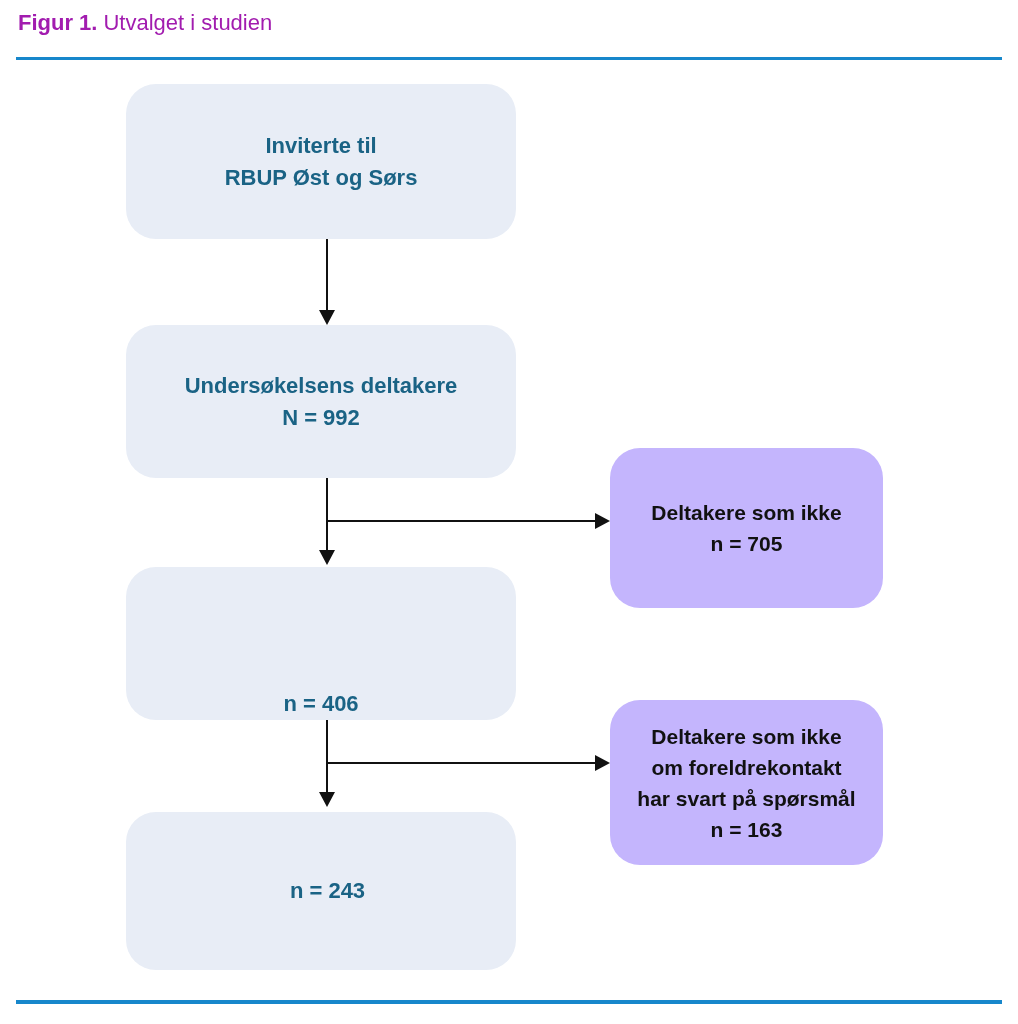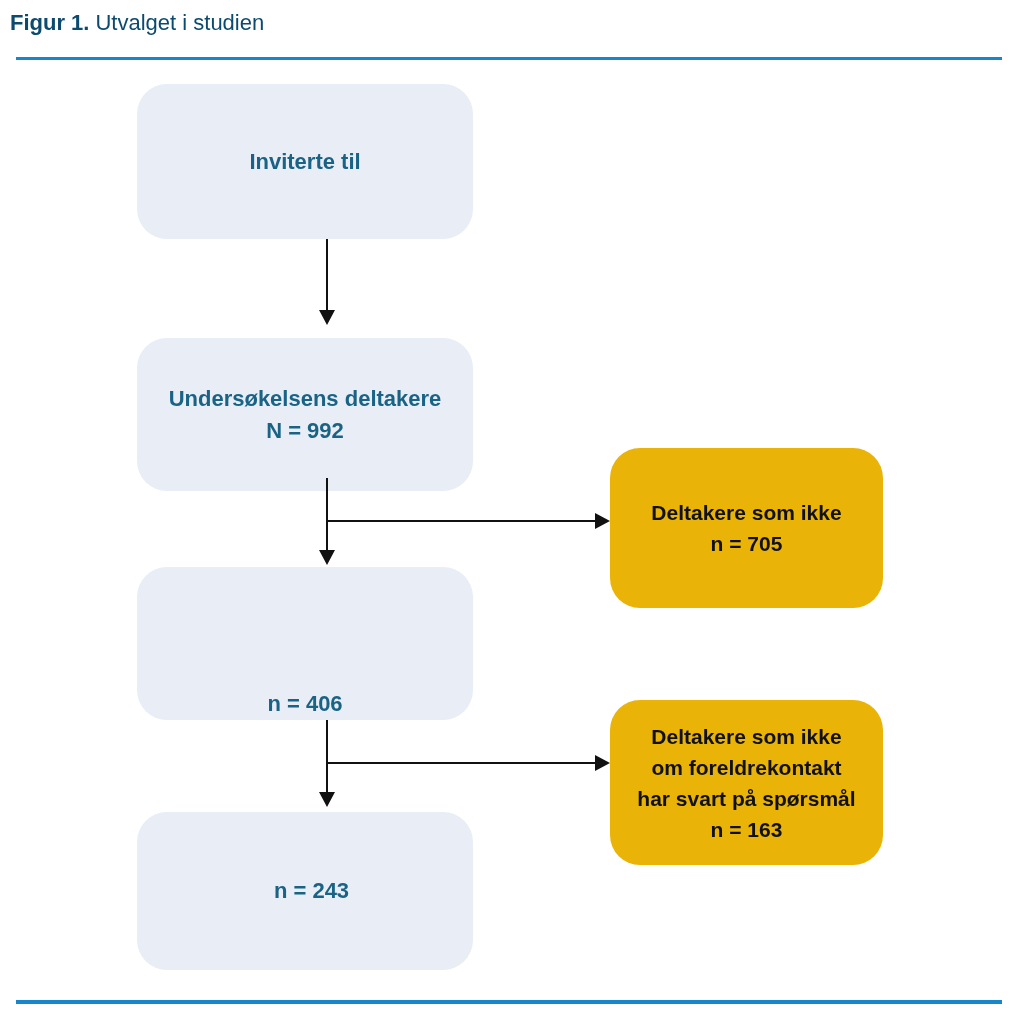--- a/index.html
+++ b/index.html
@@ -12,25 +12,25 @@
     position: relative;
     width: 1018px;
     height: 1024px;
     background: #ffffff;
     overflow: hidden;
   }
 
   
   .caption {
     position: absolute;
-    left: 10px;
+    left: 18px;
     top: 8px;
     font-size: 22px;
     line-height: 30px;
-    color: #0c4a6e;
+    color: #a21caf;
     white-space: nowrap;
   }
   .caption .bold { font-weight: 700; }
   .caption .plain { font-weight: 400; margin-left: 6px; }
 
   
   .rule {
     position: absolute;
     left: 16px;
     width: 986px;
@@ -44,44 +44,44 @@
   .fbox {
     position: absolute;
     border-radius: 30px;
     display: flex;
     flex-direction: column;
     align-items: center;
     justify-content: center;
     text-align: center;
   }
   .fbox.blue {
-    left: 137px;
-    width: 336px;
+    left: 126px;
+    width: 390px;
     background: #e8edf6;
   }
   .fbox.blue .line {
     color: #1a6385;
     font-weight: 700;
     font-size: 22px;
     line-height: 32px;
   }
   .fbox.grey {
     left: 610px;
     width: 273px;
-    background: #eab308;
+    background: #c4b5fd;
   }
   .fbox.grey .line {
     color: #111111;
     font-weight: 700;
     font-size: 21px;
     line-height: 31px;
   }
 
   #box-invited      { top: 84px;  height: 155px; }
-  #box-participants { top: 325px; height: 153px; margin-top: 13px; }
+  #box-participants { top: 325px; height: 153px; }
   #box-n406         { top: 567px; height: 153px; justify-content: flex-end; }
   #box-n243         { top: 812px; height: 158px; padding-left: 13px; }
   #box-excl-1       { top: 448px; height: 160px; }
   #box-excl-2       { top: 700px; height: 165px; }
 
   
   .vline {
     position: absolute;
     width: 2px;
     background: #111111;
@@ -126,20 +126,21 @@
 
   <div class="caption">
     <span class="bold">Figur 1.</span><span class="plain">Utvalget i studien</span>
   </div>
 
   <div class="rule top"></div>
   <div class="rule bottom"></div>
 
   <div class="fbox blue" id="box-invited">
     <div class="line">Inviterte til</div>
+    <div class="line">RBUP Øst og Sørs</div>
   </div>
 
   <div class="fbox blue" id="box-participants">
     <div class="line">Undersøkelsens deltakere</div>
     <div class="line">N = 992</div>
   </div>
 
   <div class="fbox blue" id="box-n406">
     <div class="line">n = 406</div>
   </div>

